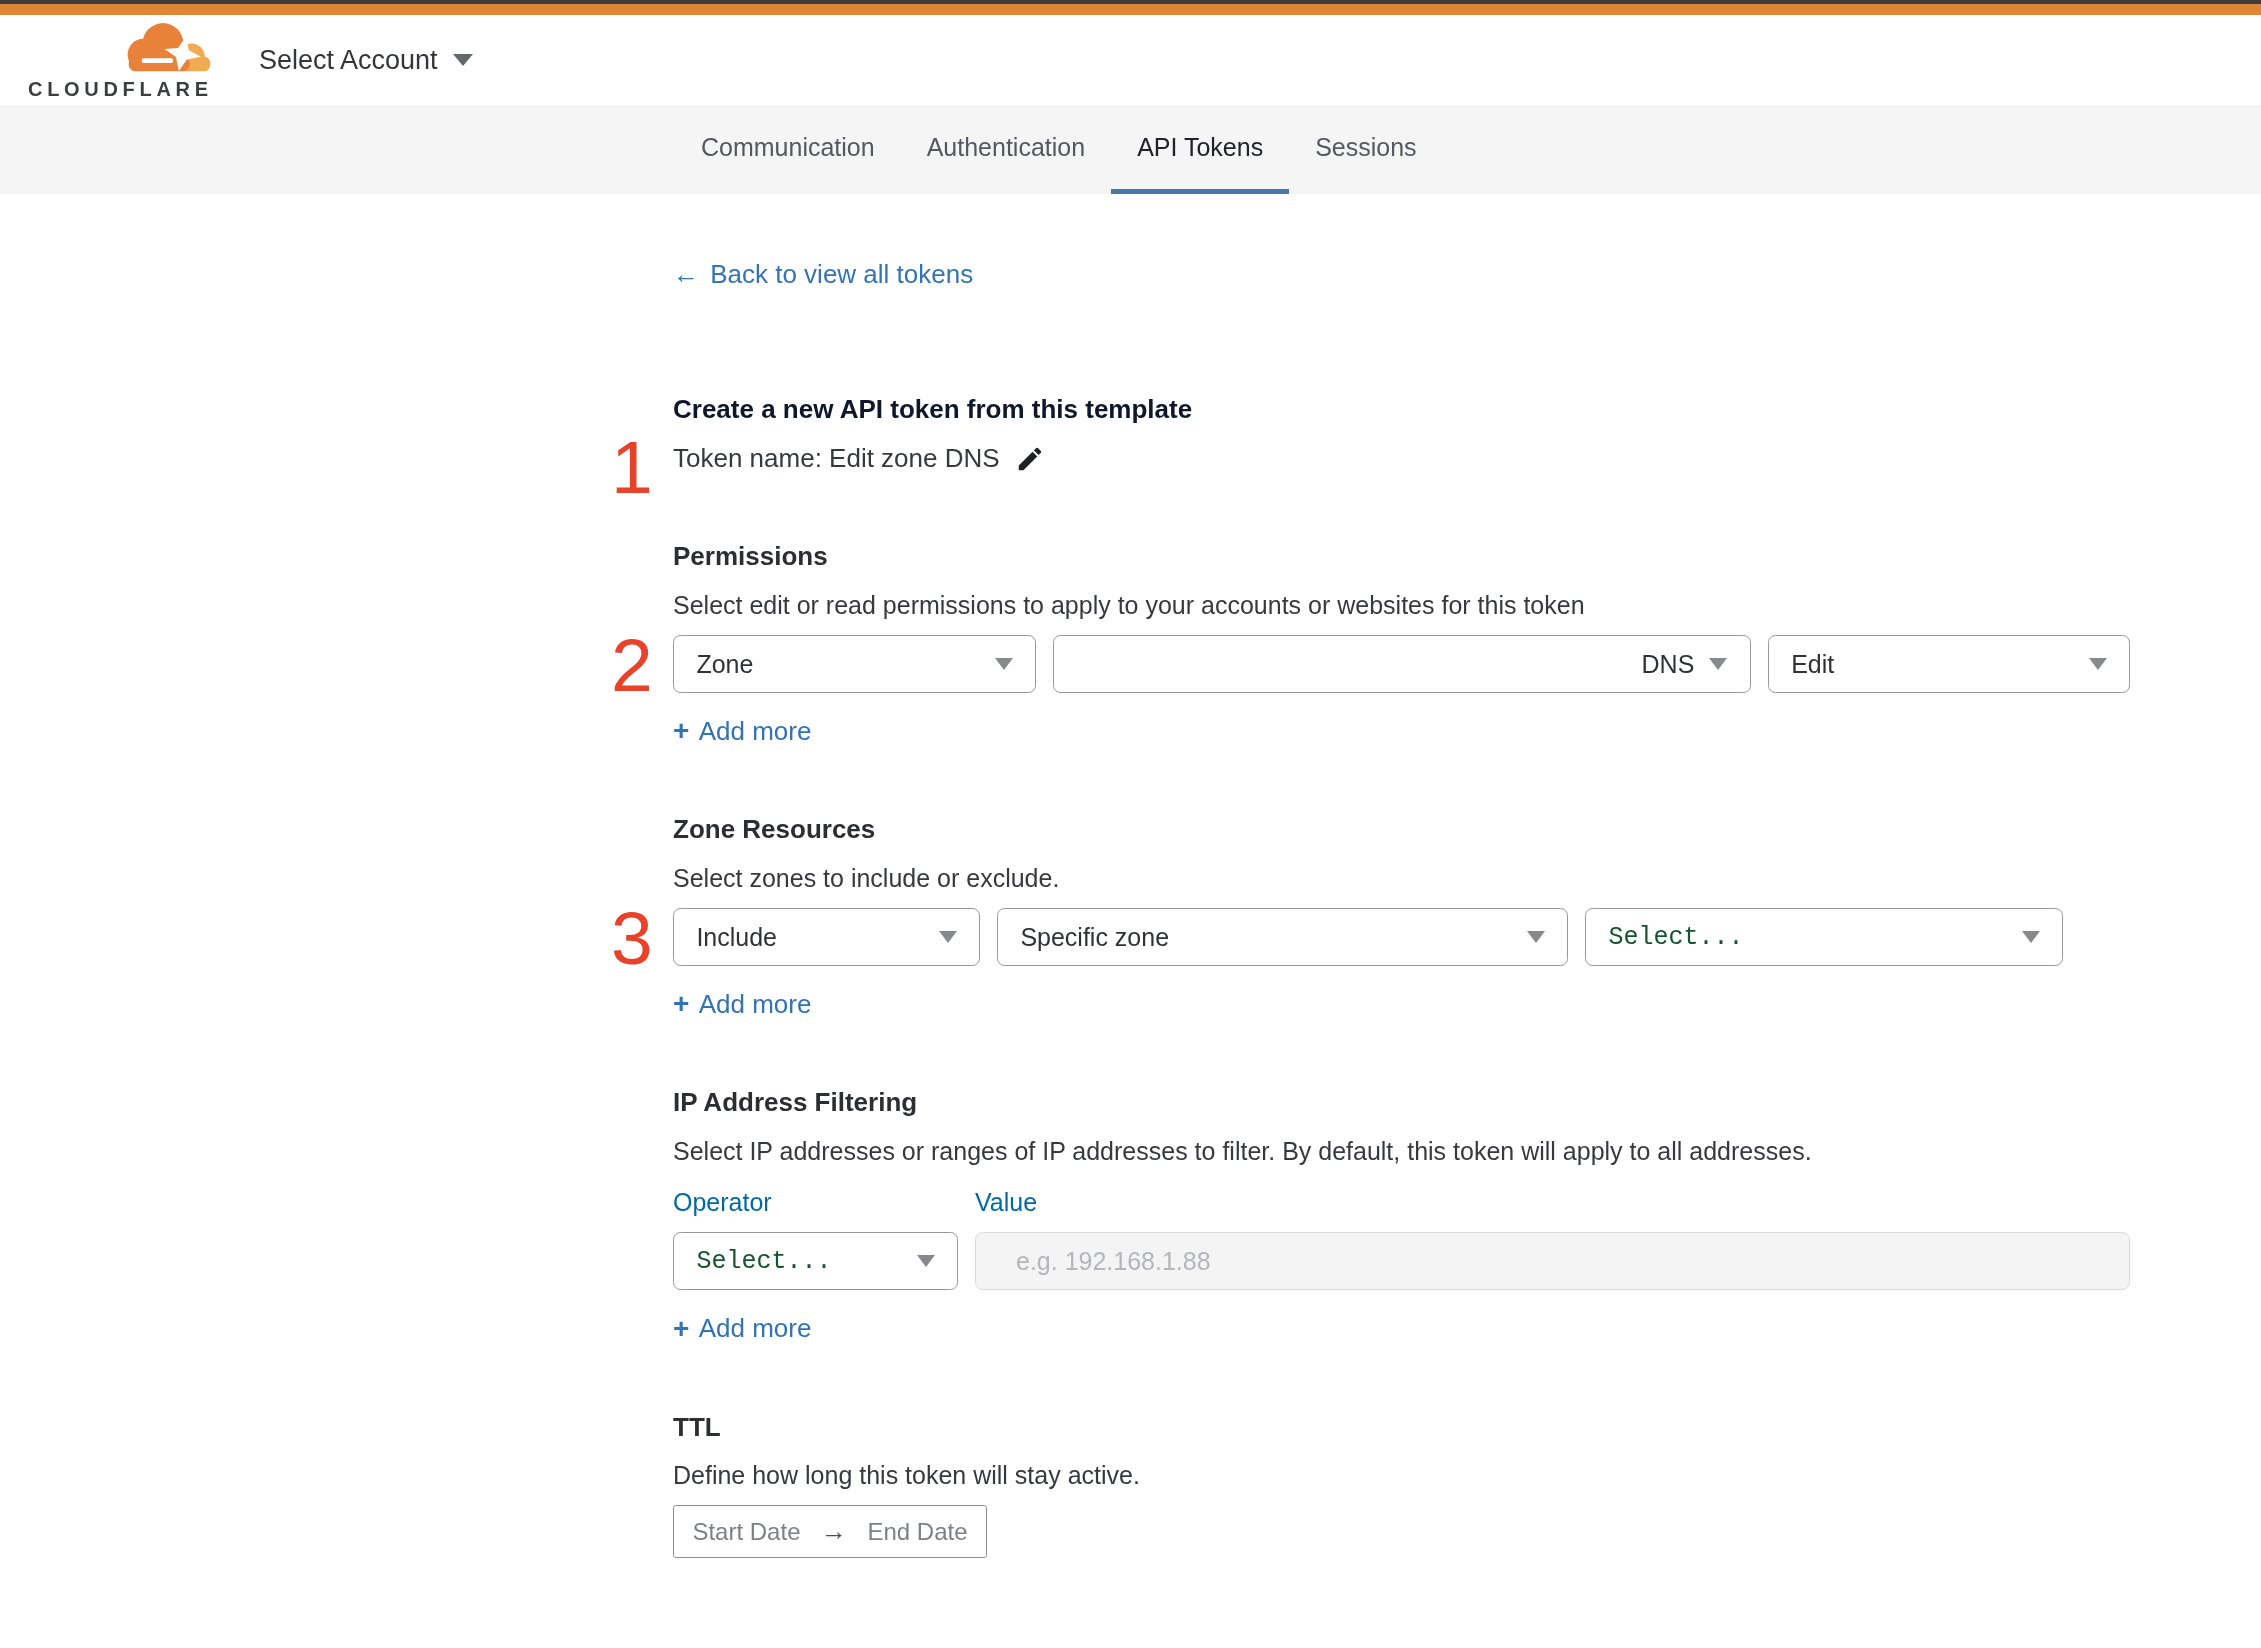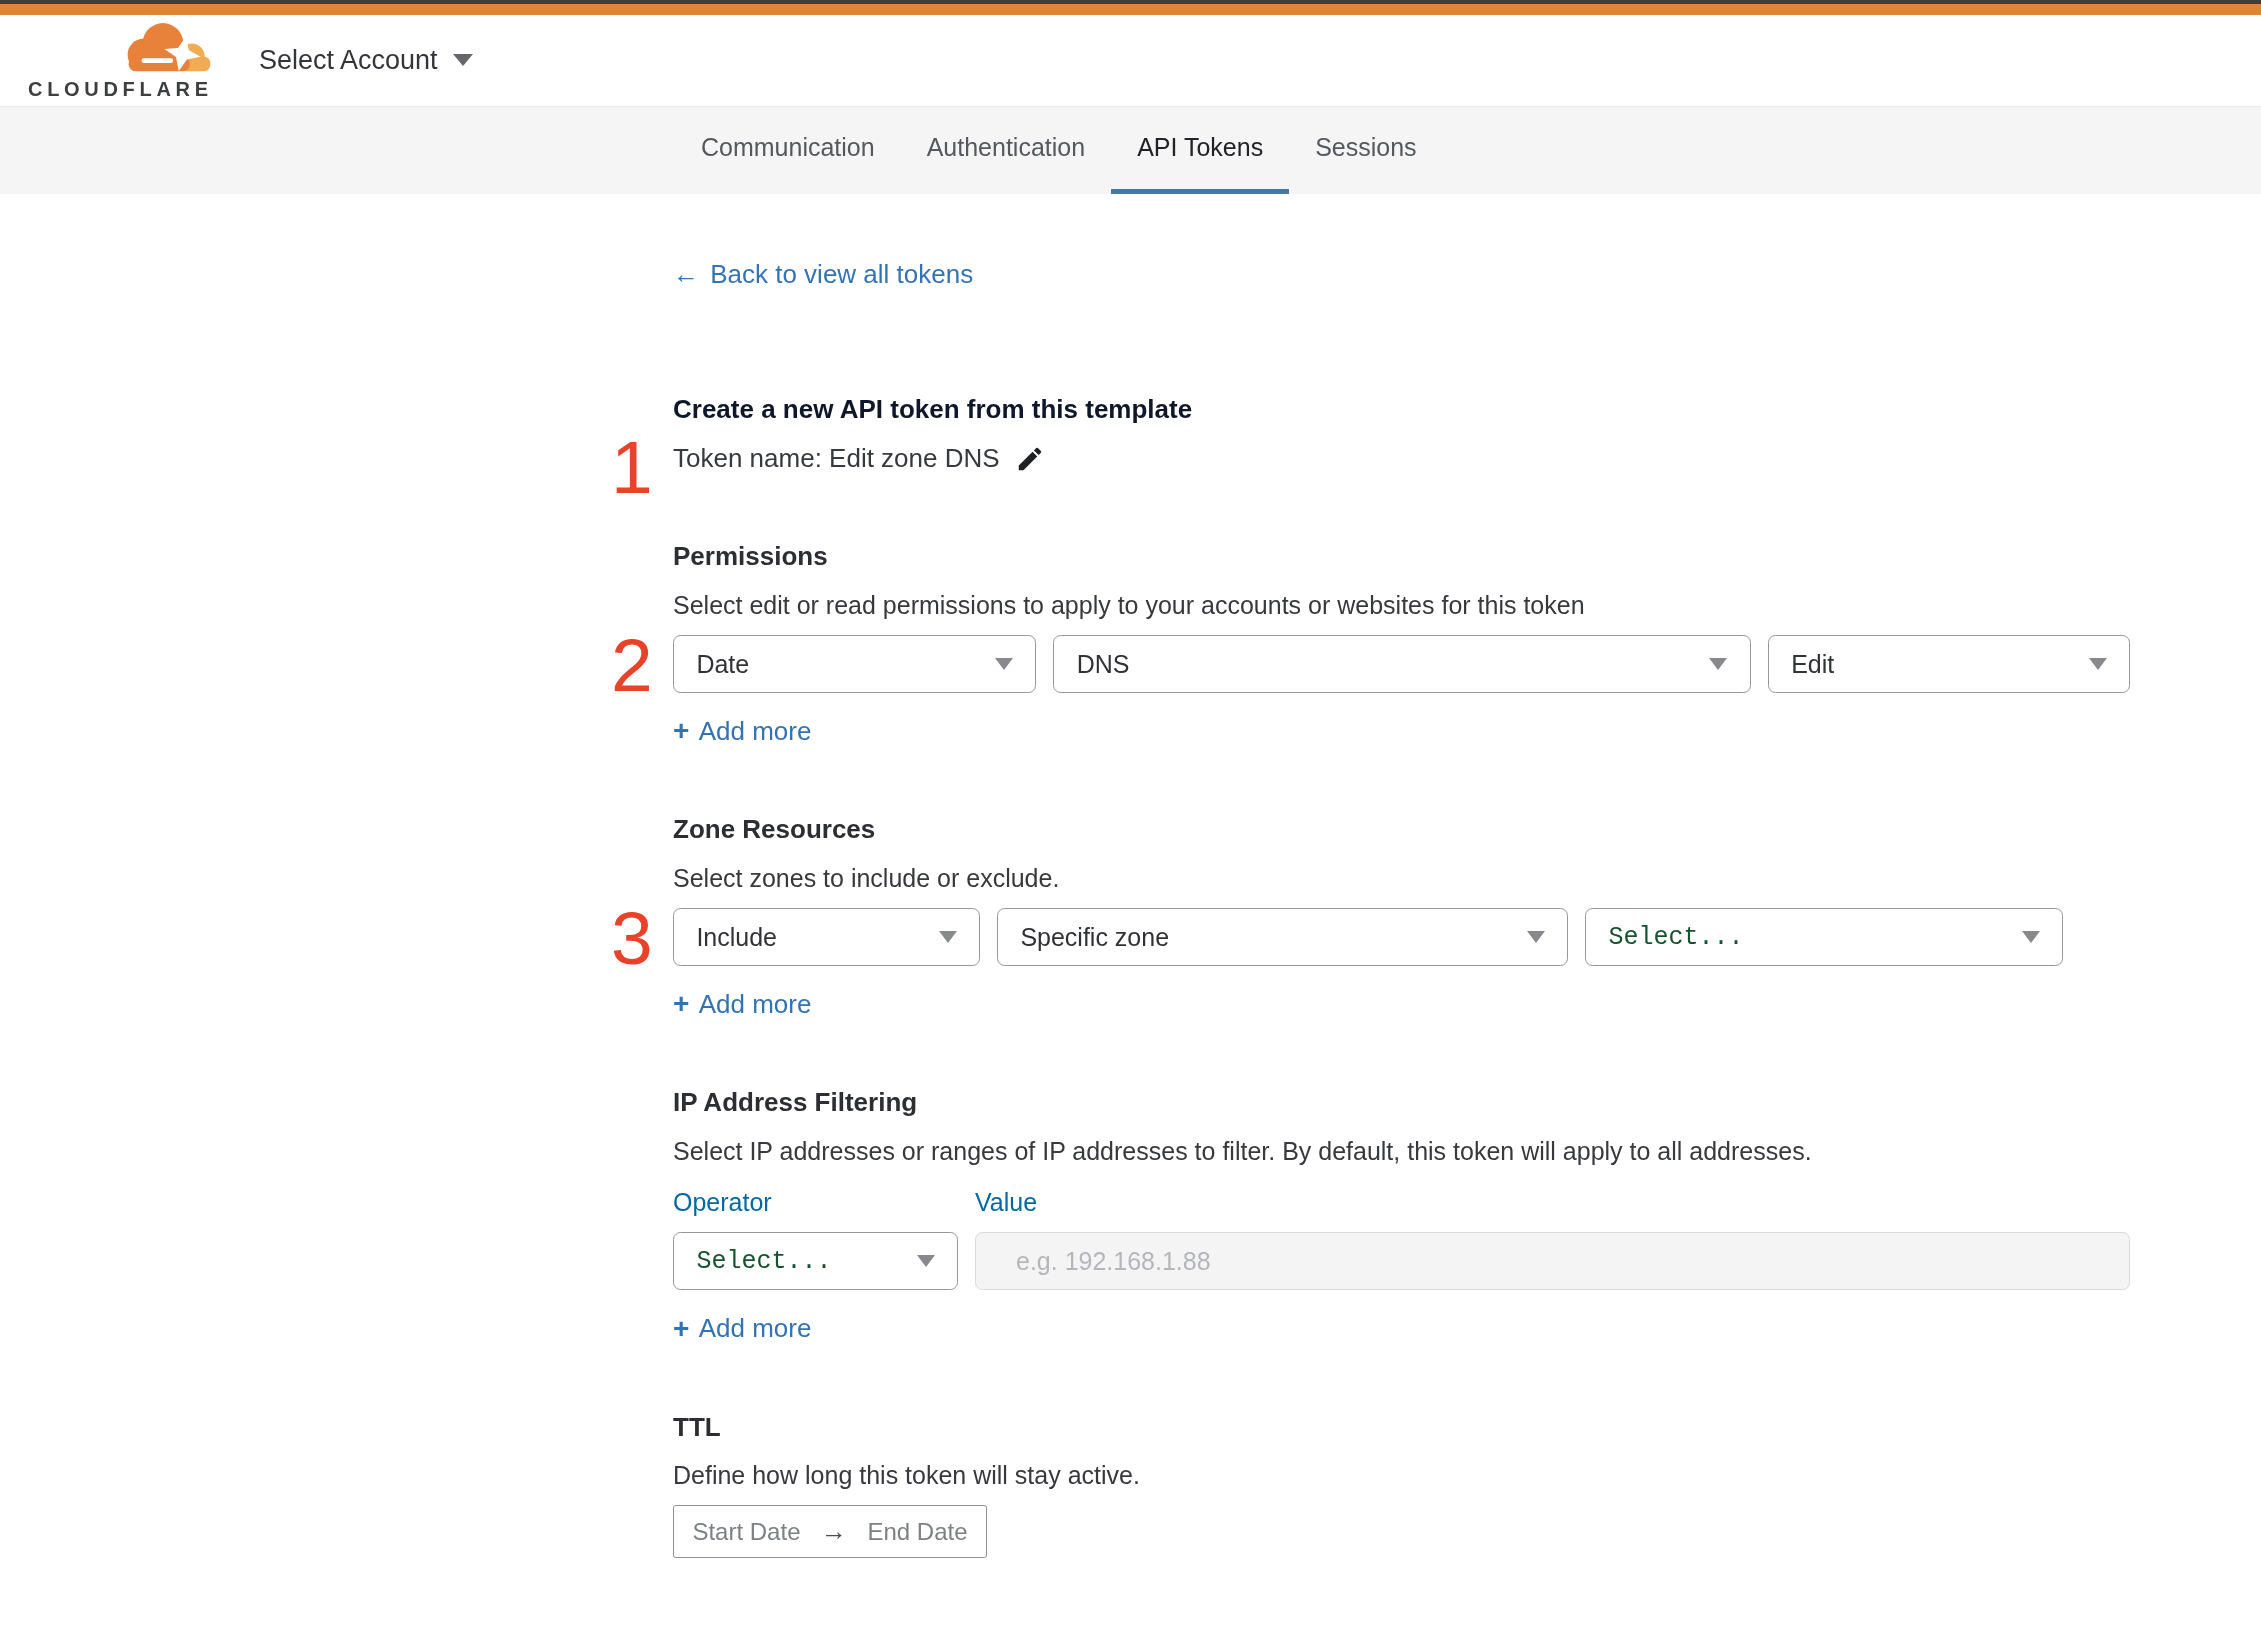--- a/index.html
+++ b/index.html
@@ -74,21 +74,21 @@
     display:flex; align-items:center; justify-content:space-between;
     padding:0 22.4px; font-size:25px; color:#303236; cursor:pointer;
   }
   .select-box .caret {
     width:0; height:0; border-left:9.3px solid transparent; border-right:9.3px solid transparent;
     border-top:12px solid #87898d; margin-left:15px; flex:none;
   }
   .select-box .ph { color:#14532d;font-family:Liberation Mono, monospace; }
 
   .w-zone   { width:364px; }
-  .w-dns    { width:699px; }
+  .w-dns    { width:699px;justify-content:flex-end; }
   .w-edit   { width:363px; }
   .w-inc    { width:307px; }
   .w-spec   { width:571px; }
   .w-selz   { width:478px; }
   .w-op     { width:285px; }
 
   .add-more {
     margin-top:22.4px; display:inline-flex; align-items:center; gap:9.3px;
     color:#3373b4; font-size:26px; cursor:pointer;
   }
@@ -177,21 +177,21 @@
     </span>
   </div>
 
   
   <div class="section gap-section">
     <div class="section-title">Permissions</div>
     <div class="section-desc">Select edit or read permissions to apply to your accounts or websites for this token</div>
     <div class="controls-row">
       <span class="step-num" style="top:-7.5px;">2</span>
       <div class="select-box w-zone">
-        <span>Date</span>
+        <span>Zone</span>
         <span class="caret"></span>
       </div>
       <div class="select-box w-dns">
         <span>DNS</span>
         <span class="caret"></span>
       </div>
       <div class="select-box w-edit">
         <span>Edit</span>
         <span class="caret"></span>
       </div>

